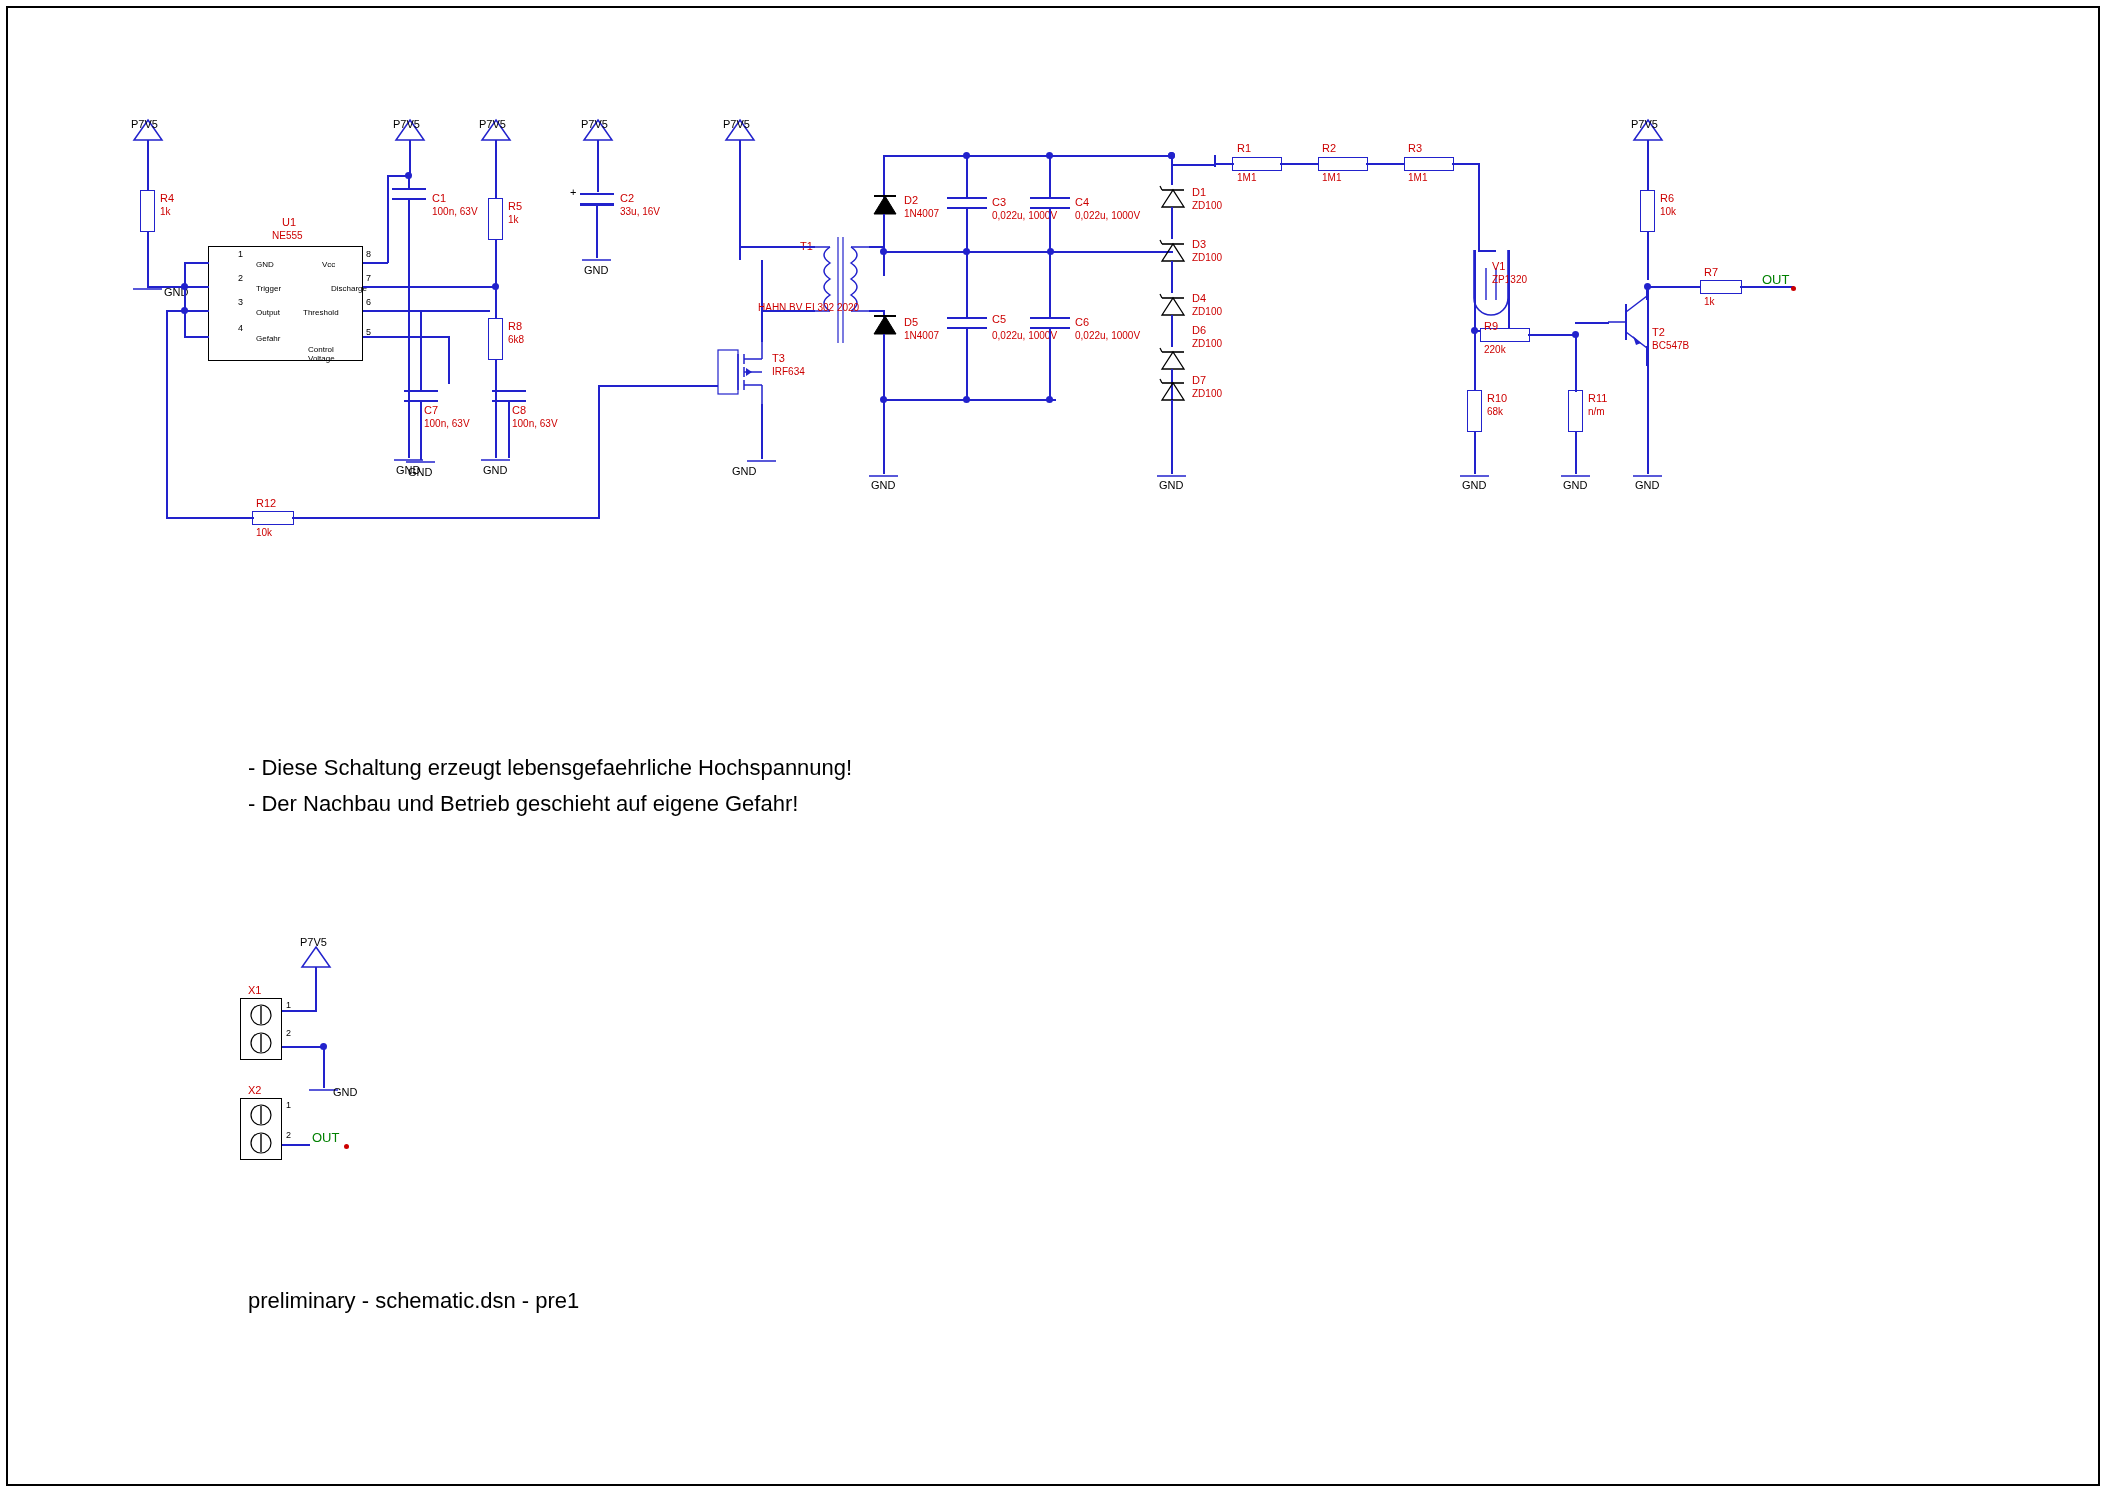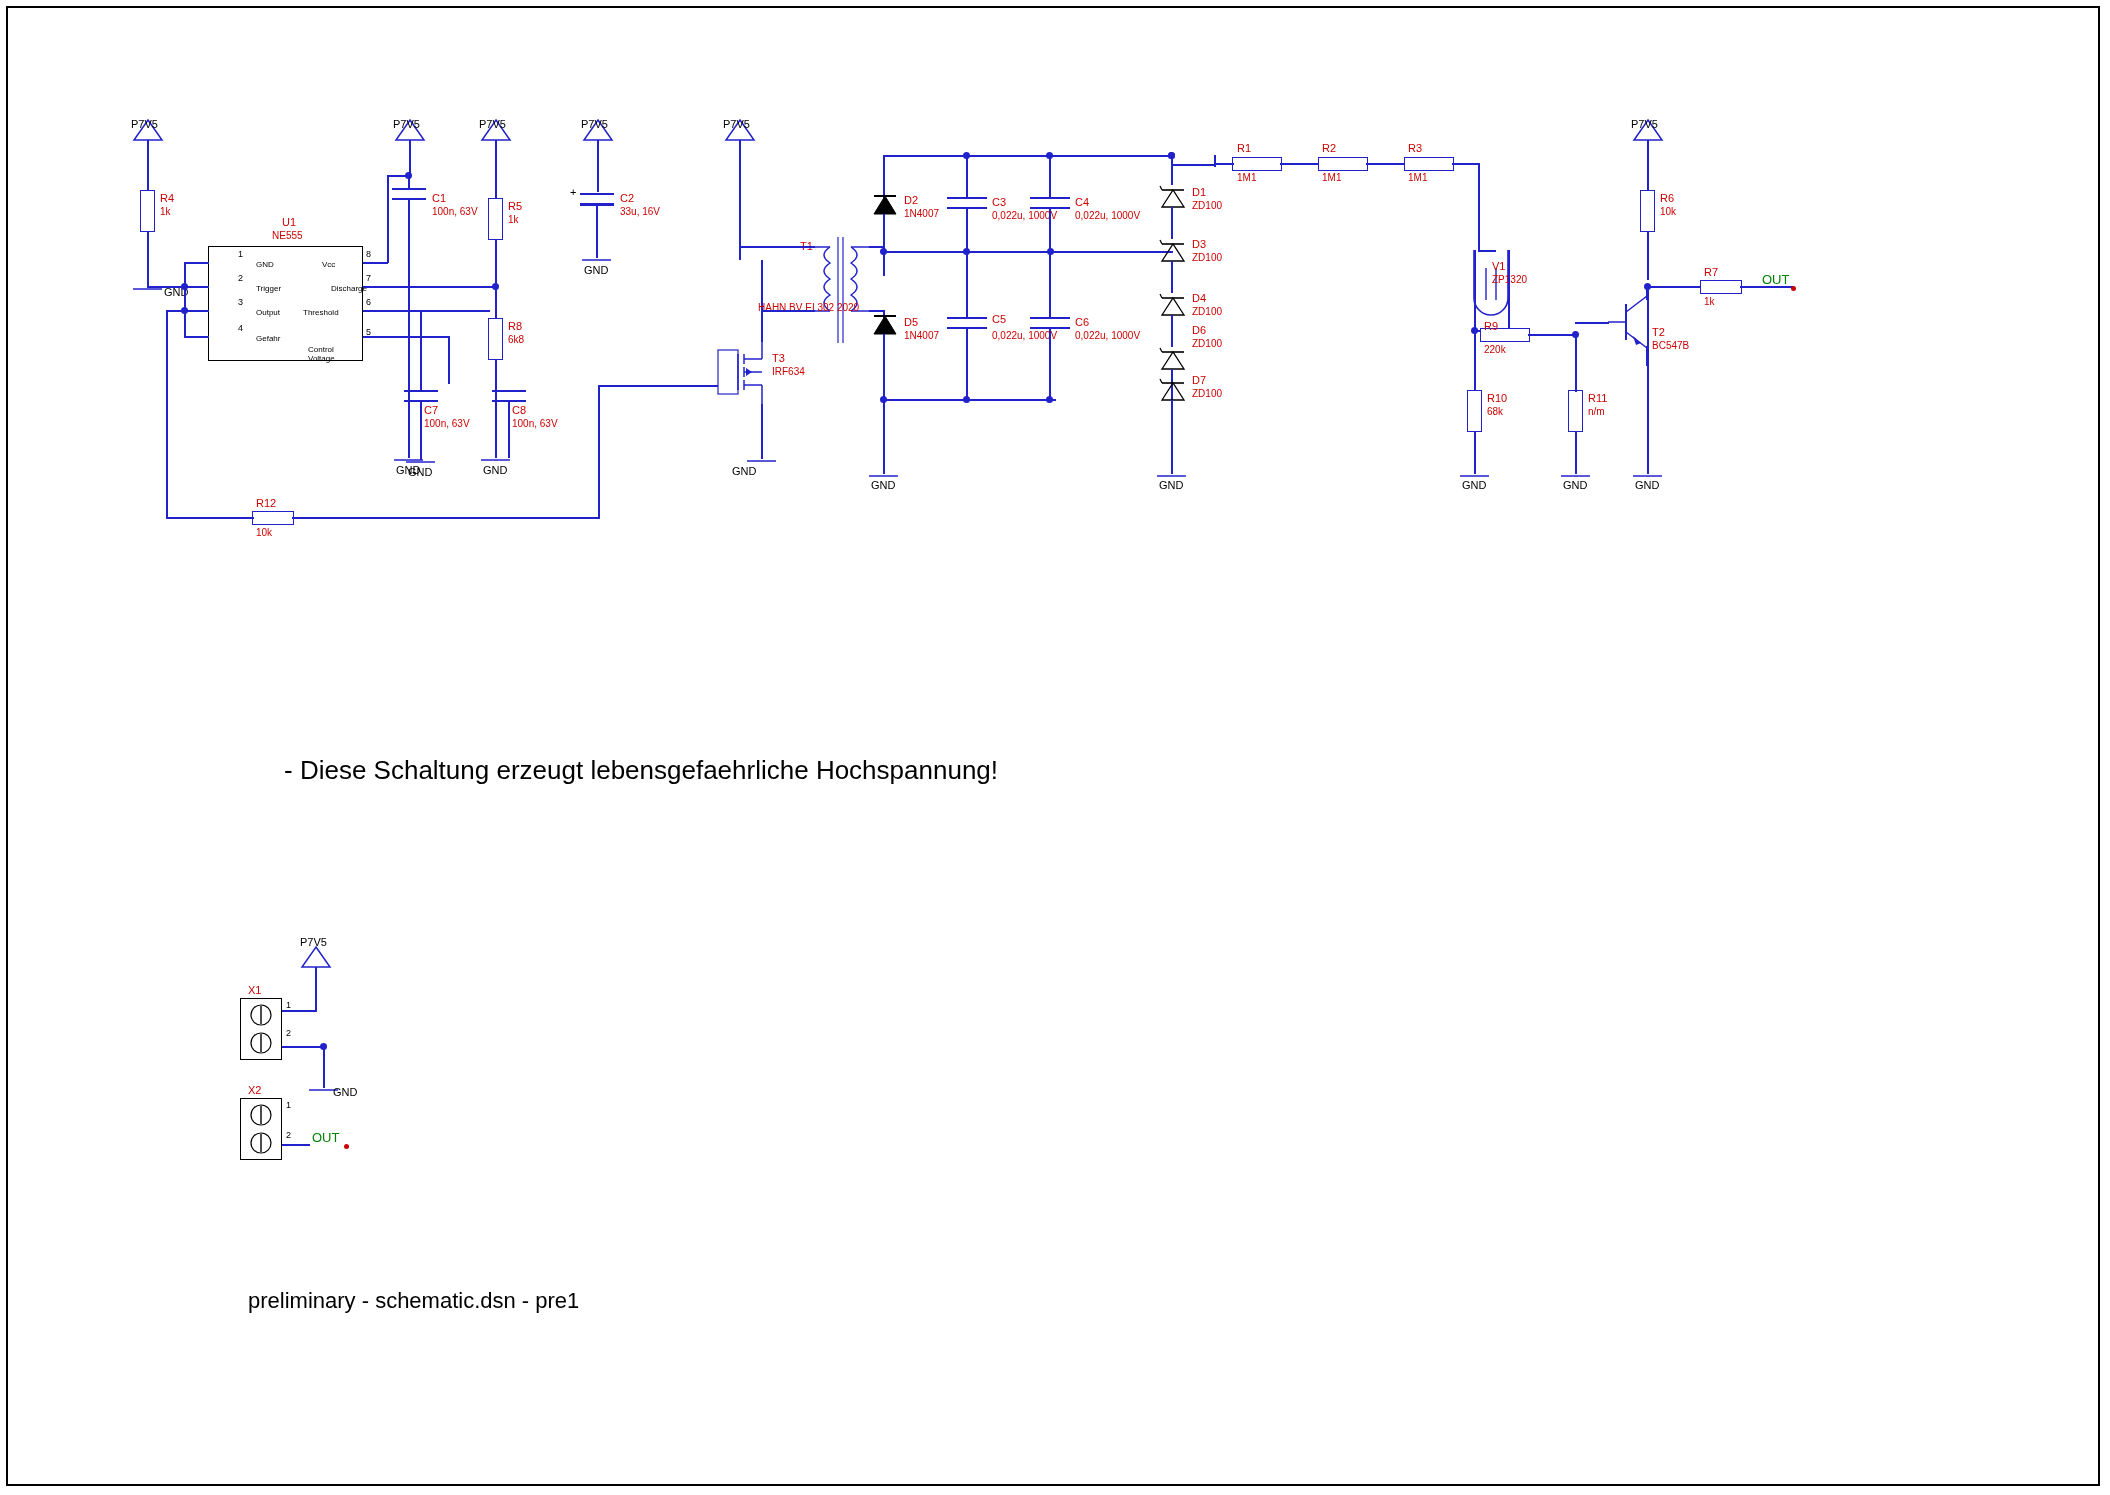--- a/index.html
+++ b/index.html
@@ -16,21 +16,21 @@
   .gnd-lbl{color:#000;font-size:11px;}
   .pwr-lbl{color:#000;font-size:11px;}
   .green{color:#008000;font-size:13px;}
   .node{position:absolute;width:7px;height:7px;border-radius:50%;background:#2222cc;}
   .res{position:absolute;border:1.5px solid #2222cc;background:#fff;box-sizing:border-box;}
   .cap-plate{position:absolute;background:#2222cc;height:2px;}
   .ic{position:absolute;border:1.5px solid #000;background:#fff;box-sizing:border-box;}
   .pinlbl{position:absolute;font-size:8px;color:#000;font-family:"Liberation Sans", sans-serif;}
   .pinnum{position:absolute;font-size:9px;color:#000;font-family:"Liberation Sans", sans-serif;}
   .warn-title{position:absolute;font-size:52px;font-weight:bold;color:#000;letter-spacing:-1px;}
-  .warn-line{position:absolute;font-size:26px;color:#000;margin-left:36px;}
+  .warn-line{position:absolute;font-size:22px;color:#000;}
   .footer{position:absolute;font-size:22px;color:#000;}
   svg{position:absolute;overflow:visible;}
 </style>
 </head>
 <body>
 
 <div id="page">
   <div id="frame"></div>
 
   <svg style="left:130px;top:118px;width:40px;height:26px;">
@@ -441,20 +441,21 @@
 
   <div class="res" style="left:1700px;top:280px;width:42px;height:14px;"></div>
   <div class="lbl red" style="left:1704px;top:266px;">R7</div>
   <div class="lbl red9" style="left:1704px;top:296px;">1k</div>
   <div class="wire wh" style="left:1647px;top:286px;width:54px;"></div>
   <div class="wire wh" style="left:1740px;top:286px;width:54px;"></div>
   <div class="lbl green" style="left:1762px;top:272px;">OUT</div>
   <div class="node" style="left:1791px;top:286px;width:5px;height:5px;background:#cc0000;"></div>
 
   <div class="warn-line" style="left:248px;top:755px;">- Diese Schaltung erzeugt lebensgefaehrliche Hochspannung!</div>
+  <div class="warn-line" style="left:248px;top:791px;">- Der Nachbau und Betrieb geschieht auf eigene Gefahr!</div>
 
   <svg style="left:298px;top:945px;width:40px;height:26px;">
     <polygon points="18,2 32,22 4,22" fill="none" stroke="#2222cc" stroke-width="1.5"></polygon>
   </svg>
   <div class="lbl pwr-lbl" style="left:300px;top:936px;">P7V5</div>
   <div class="wire wv" style="left:315px;top:967px;height:44px;"></div>
   <div class="wire wh" style="left:282px;top:1010px;width:35px;"></div>
 
   <div class="ic" style="left:240px;top:998px;width:42px;height:62px;"></div>
   <svg style="left:248px;top:1002px;width:26px;height:26px;">

